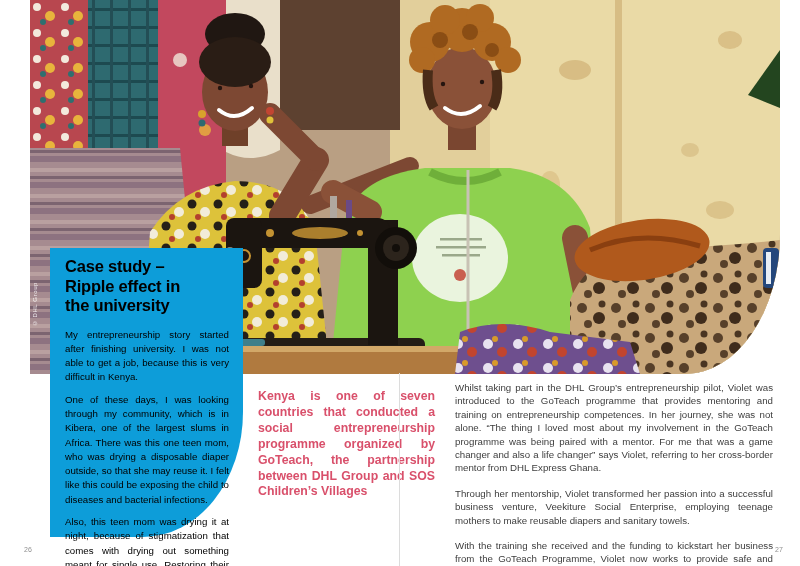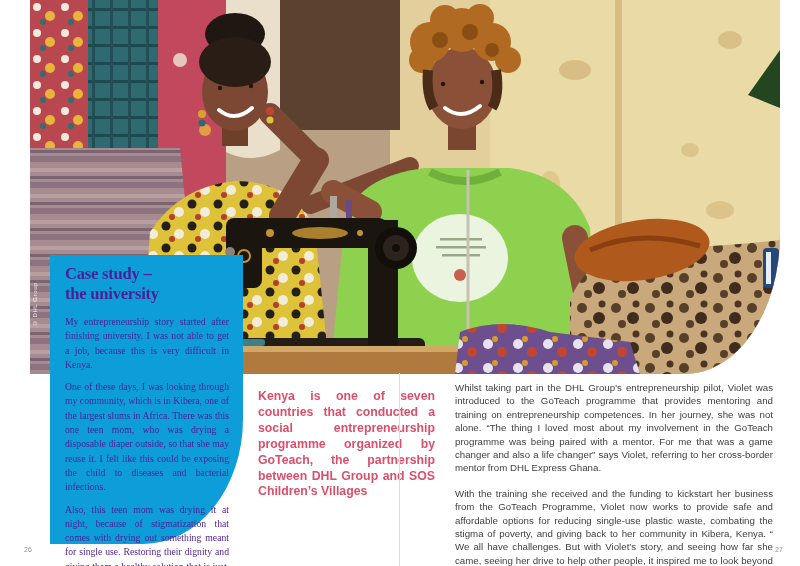--- a/index.html
+++ b/index.html
@@ -16,24 +16,24 @@
   }
   .photo-wrap svg { display: block; width: 750px; height: 374px; }
   .credit {
     position: absolute; left: 2px; top: 282px;
     writing-mode: vertical-rl; transform: rotate(180deg);
     font-size: 6px; letter-spacing: .6px; color: rgba(255,255,255,.85);
     white-space: nowrap;
   }
   
   .case-box {
-    position: absolute; left: 50px; top: 255px; width: 193px; height: 289px;
+    position: absolute; left: 50px; top: 248px; width: 193px; height: 289px;
     background: var(--accent_blue, #0d9dd9);
     border-bottom-right-radius: 100px 125px;
-    color: #4c1d95; padding: 9px 14px 0 15px; font-family: Liberation Serif, serif;
+    color: #000000; padding: 9px 14px 0 15px;
   }
   .case-box .h-line {
     font-size: 16.5px; font-weight: 700; line-height: 19.5px; letter-spacing: -.2px;
   }
   .case-box .case-body { margin-top: 12px; }
   .case-box p {
     font-size: 9.7px; line-height: 14.3px; text-align: justify; margin-top: 8px;
   }
   .case-box p:first-child { margin-top: 2px; }
   
@@ -218,33 +218,35 @@
         <path d="M430 332 Q470 316 520 332 L600 342 L610 374 H425 Z" fill="url(#purpleP)"></path>
       </g>
     </svg>
 
     <div class="credit">© DHL Group</div>
   </div>
 
   <div class="case-box">
     <div>
       <div class="h-line">Case study –</div>
+      <div class="h-line">Ripple effect in</div>
       <div class="h-line">the university</div>
     </div>
     <div class="case-body">
       <p>My entrepreneurship story started after finishing university. I was not able to get a job, because this is very difficult in Kenya.</p>
       <p>One of these days, I was looking through my community, which is in Kibera, one of the largest slums in Africa. There was this one teen mom, who was drying a disposable diaper outside, so that she may reuse it. I felt like this could be exposing the child to diseases and bacterial infections.</p>
       <p>Also, this teen mom was drying it at night, because of stigmatization that comes with drying out something meant for single use. Restoring their dignity and giving them a healthy solution that is just, sustainable and long lasting was where I started from.</p>
     </div>
   </div>
 
   <div class="pull-quote">Kenya is one of seven countries that conducted a social entrepreneurship programme organized by GoTeach, the partnership between DHL Group and SOS Children’s Villages</div>
 
   <div class="body-col">
     <p>Whilst taking part in the DHL Group’s entrepreneurship pilot, Violet was introduced to the GoTeach programme that provides mentoring and training on entrepreneurship competences. In her journey, she was not alone. “The thing I loved most about my involvement in the GoTeach programme was being paired with a mentor. For me that was a game changer and also a life changer” says Violet, referring to her cross-border mentor from DHL Express Ghana.</p>
+    <p>Through her mentorship, Violet transformed her passion into a successful business venture, Veekiture Social Enterprise, employing teenage mothers to make reusable diapers and sanitary towels.</p>
     <p>With the training she received and the funding to kickstart her business from the GoTeach Programme, Violet now works to provide safe and affordable options for reducing single-use plastic waste, combating the stigma of poverty, and giving back to her community in Kibera, Kenya. “ We all have challenges. But with Violet’s story, and seeing how far she came, seeing her drive to help other people, it inspired me to look beyond myself. For Violet, sky is the limit.” says Joshua, Violet’s mentor.</p>
   </div>
 
   <div class="fold-line"></div>
   <div class="page-num left">26</div>
   <div class="page-num right">27</div>
 
 </div>
 
 </body></html>

